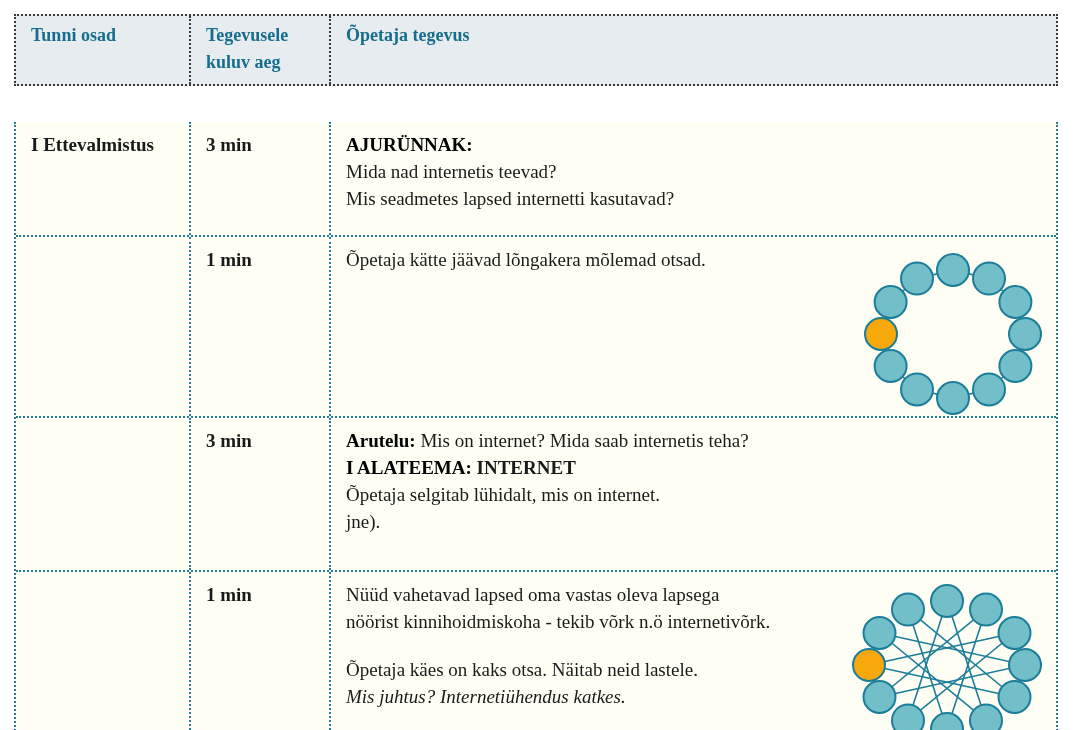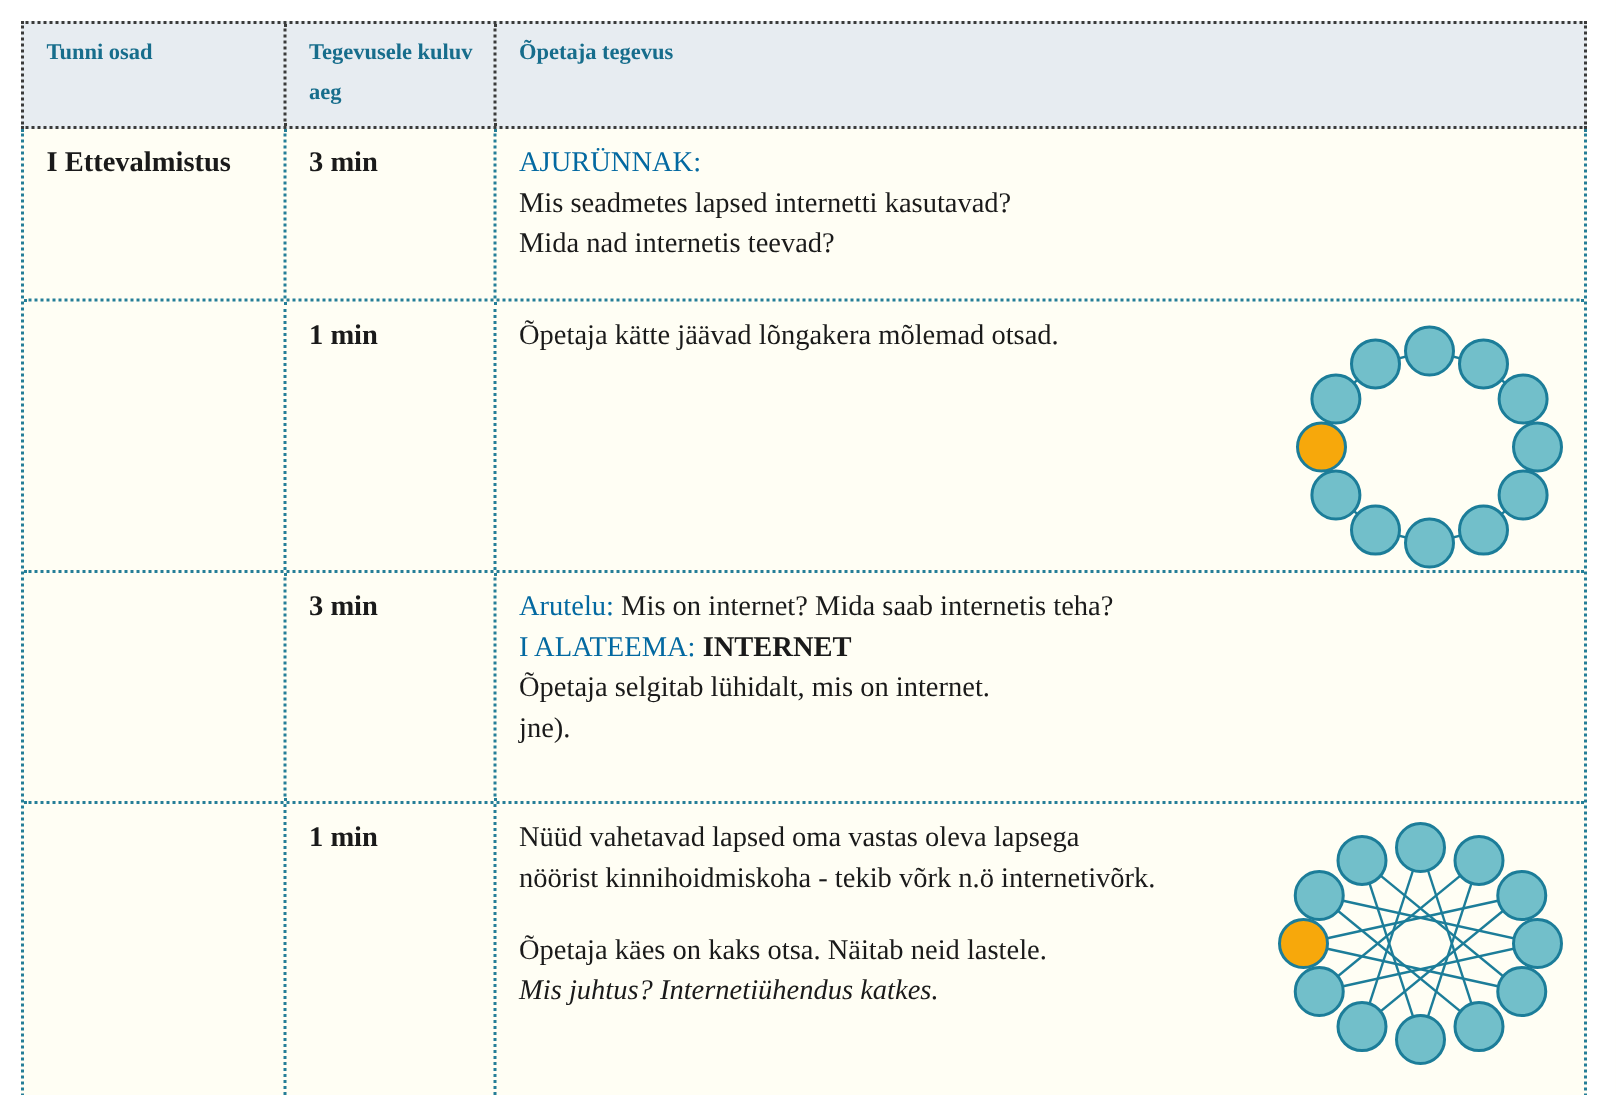--- a/index.html
+++ b/index.html
@@ -20,21 +20,21 @@
     display: grid;
     grid-template-columns: 175px 140px 1fr;
     background: #e7ecf1;
     border: 2px dotted #3a3a3a;
     box-sizing: border-box;
   }
   .hcell {
     box-sizing: border-box;
     padding: 6px 6px 8px 15px;
     font-weight: bold;
-    font-size: 15px;
+    font-size: 18px;
     line-height: 27px;
     color: #176d8c;
     border-right: 2px dotted #3a3a3a;
     min-height: 64px;
   }
   .hcell:last-child { border-right: none; }
   .hcell-narrow { max-width: 140px; }
   
   .tbody {
     border-left: 2px dotted #257e97;
@@ -51,26 +51,26 @@
   .brow:last-child { border-bottom: none; }
   .bcell {
     box-sizing: border-box;
     padding: 9px 14px 8px 15px;
     font-size: 19px;
     line-height: 27px;
     border-right: 2px dotted #257e97;
     position: relative;
   }
   .bcell:last-child { border-right: none; }
-  .row-1 { min-height: 115px; }
+  .row-1 { min-height: 115px; margin-top: 36px; }
   .row-2 { min-height: 181px; }
   .row-3 { min-height: 154px; }
   .row-4 { min-height: 262px; }
   .b { font-weight: bold; }
-  .accent { color: #0369a1; font-weight: normal; }
+  .accent { color: #000000; font-weight: bold; }
   .italic { font-style: italic; }
   .gap-block { margin-top: 21px; }
   .diagram {
     position: absolute;
     right: 12px;
     top: 14px;
     line-height: 0;
   }
   .diagram-2 { top: 10px; }
 </style>
@@ -89,22 +89,22 @@
 
     <div class="brow row-1">
       <div class="bcell">
         <span class="b">I Ettevalmistus</span>
       </div>
       <div class="bcell">
         <span class="b">3 min</span>
       </div>
       <div class="bcell">
         <div class="accent">AJURÜNNAK:</div>
+        <div>Mida nad internetis teevad?</div>
         <div>Mis seadmetes lapsed internetti kasutavad?</div>
-        <div>Mida nad internetis teevad?</div>
       </div>
     </div>
 
     <div class="brow row-2">
       <div class="bcell"></div>
       <div class="bcell">
         <span class="b">1 min</span>
       </div>
       <div class="bcell">
         <div>Õpetaja kätte jäävad lõngakera mõlemad otsad.</div>

